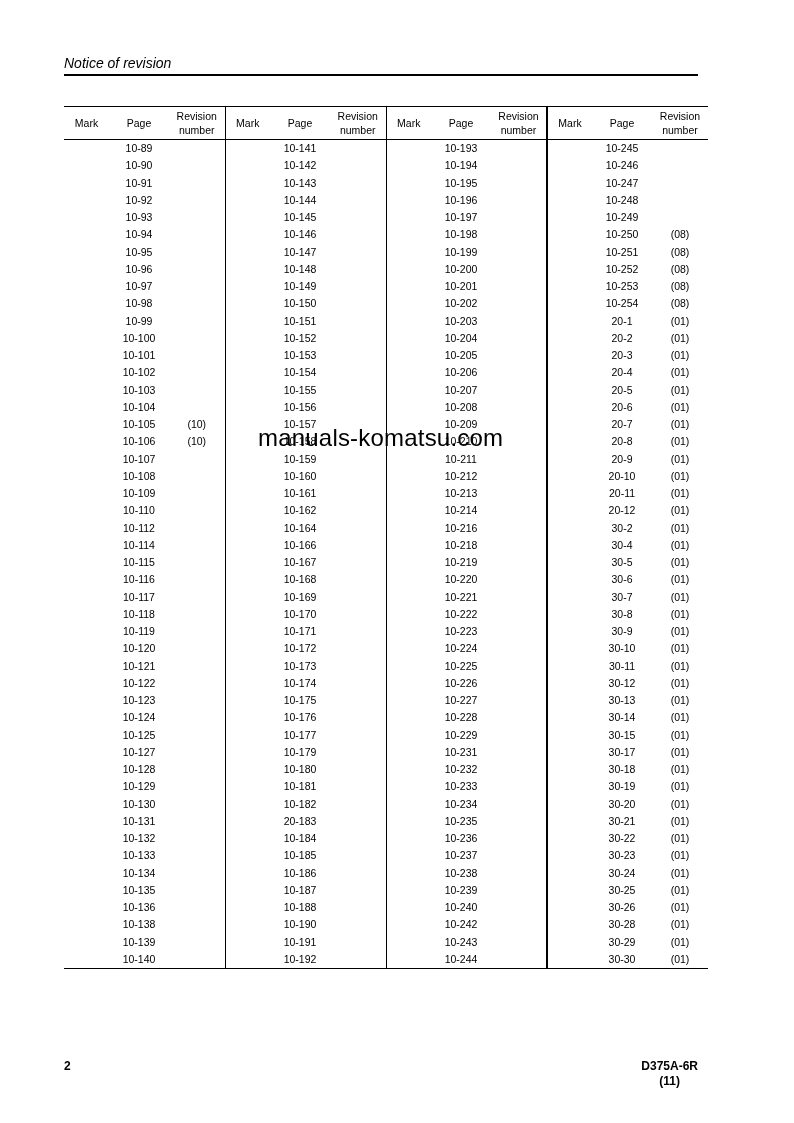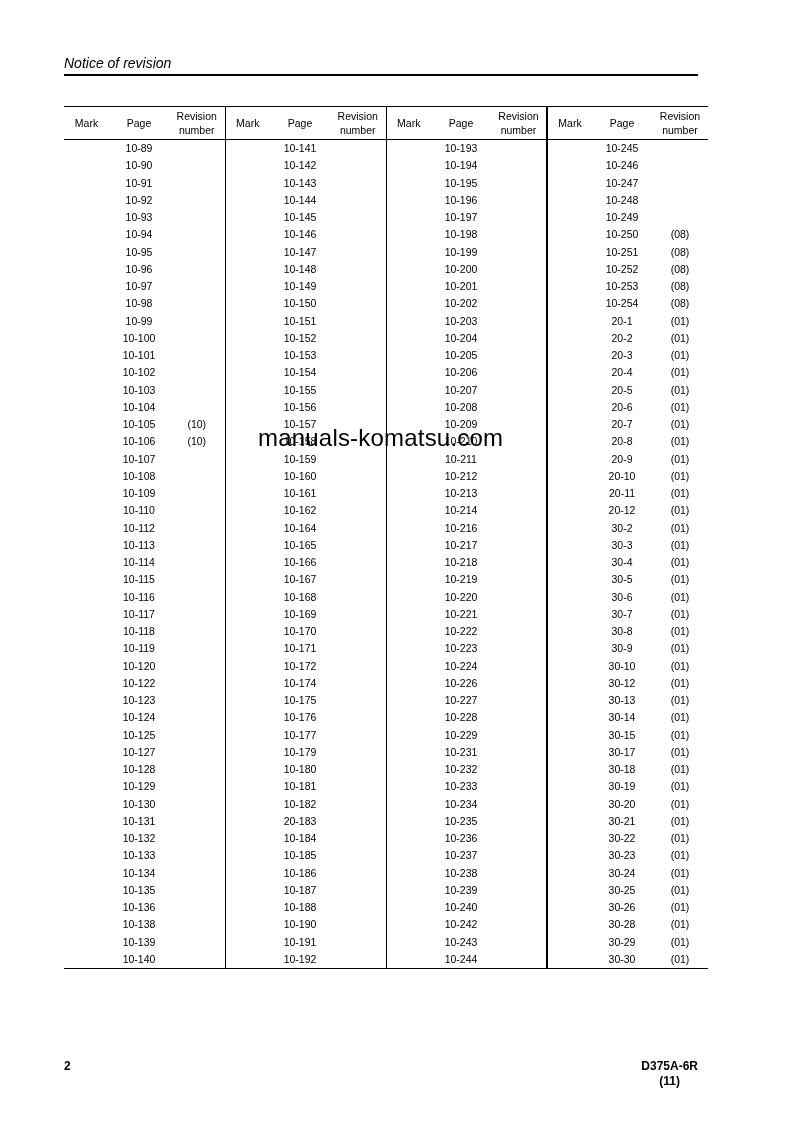--- a/index.html
+++ b/index.html
@@ -374,34 +374,20 @@
         <td class="sep"></td>
         <td></td>
         <td>10-216</td>
         <td class="sep-thick"></td>
         <td></td>
         <td>30-2</td>
         <td>(01)</td>
       </tr>
       <tr>
         <td></td>
-        <td>10-113</td>
-        <td class="sep"></td>
-        <td></td>
-        <td>10-165</td>
-        <td class="sep"></td>
-        <td></td>
-        <td>10-217</td>
-        <td class="sep-thick"></td>
-        <td></td>
-        <td>30-3</td>
-        <td>(01)</td>
-      </tr>
-      <tr>
-        <td></td>
         <td>10-114</td>
         <td class="sep"></td>
         <td></td>
         <td>10-166</td>
         <td class="sep"></td>
         <td></td>
         <td>10-218</td>
         <td class="sep-thick"></td>
         <td></td>
         <td>30-4</td>
@@ -482,20 +468,34 @@
         <td>10-120</td>
         <td class="sep"></td>
         <td></td>
         <td>10-172</td>
         <td class="sep"></td>
         <td></td>
         <td>10-224</td>
         <td class="sep-thick"></td>
         <td></td>
         <td>30-10</td>
+        <td>(01)</td>
+      </tr>
+      <tr>
+        <td></td>
+        <td>10-121</td>
+        <td class="sep"></td>
+        <td></td>
+        <td>10-173</td>
+        <td class="sep"></td>
+        <td></td>
+        <td>10-225</td>
+        <td class="sep-thick"></td>
+        <td></td>
+        <td>30-11</td>
         <td>(01)</td>
       </tr>
       <tr>
         <td></td>
         <td>10-122</td>
         <td class="sep"></td>
         <td></td>
         <td>10-174</td>
         <td class="sep"></td>
         <td></td>

